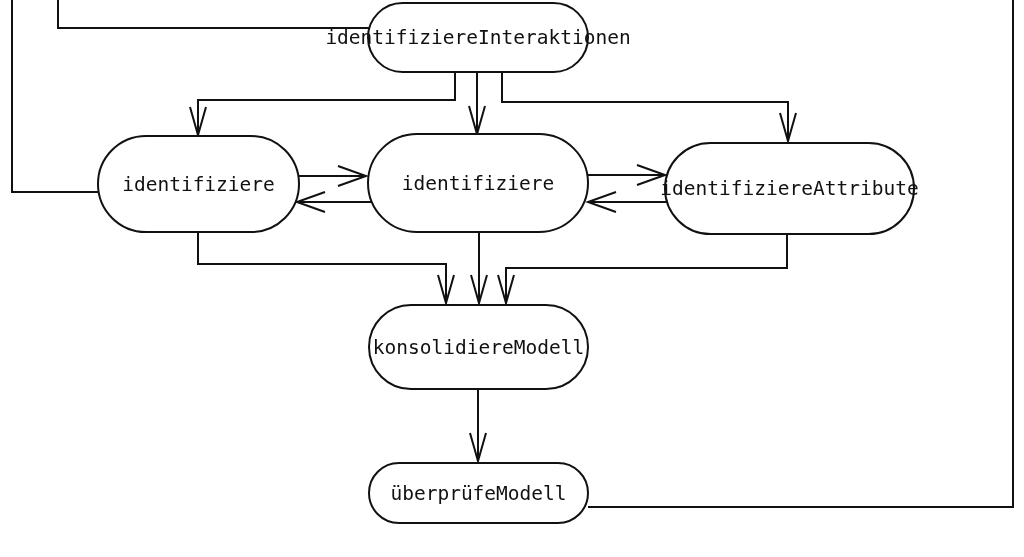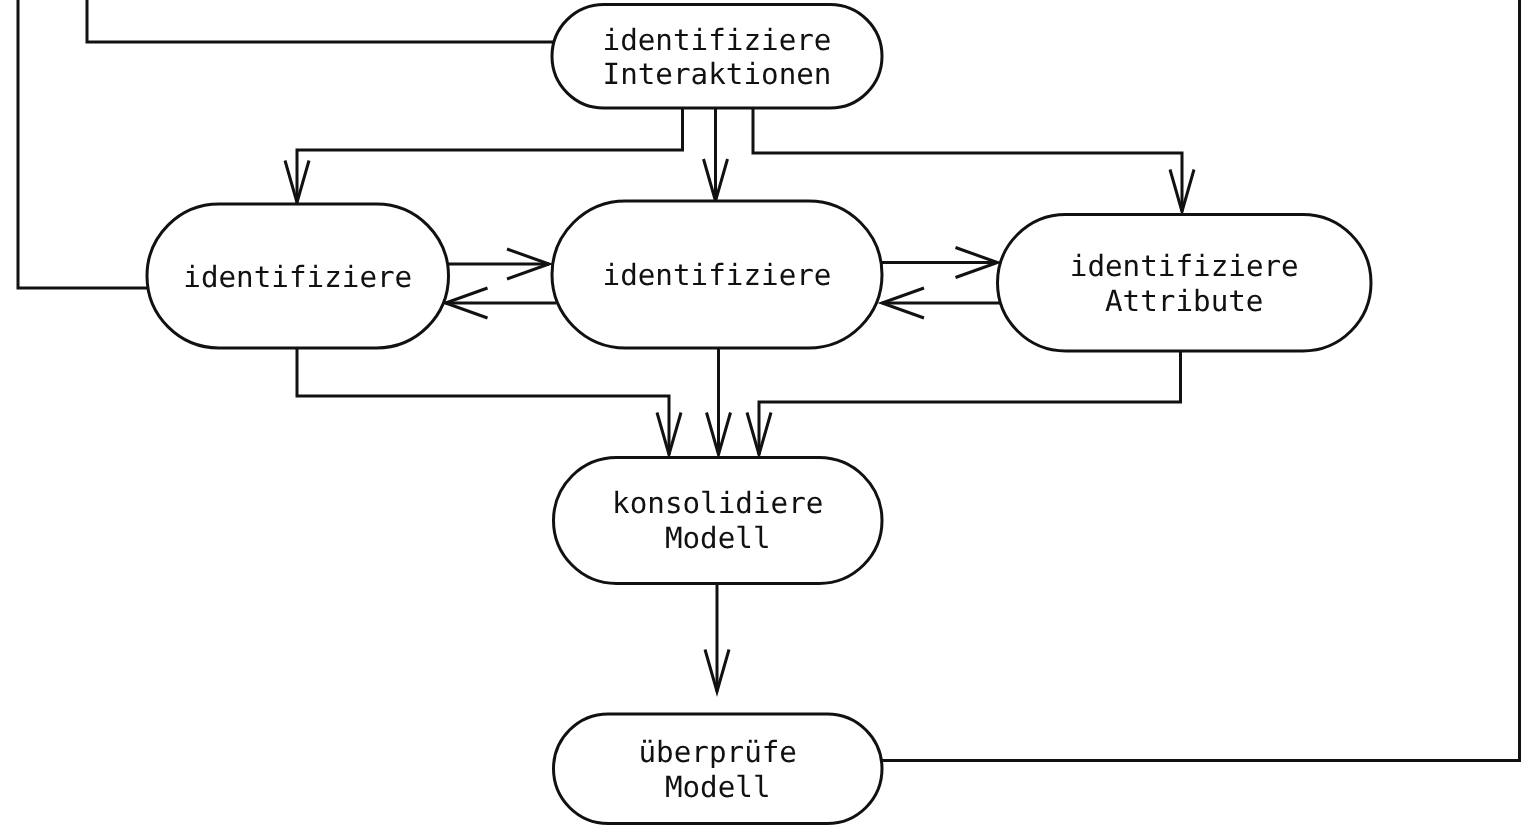--- a/index.html
+++ b/index.html
@@ -16,35 +16,34 @@
     position: absolute;
     left: 0; top: 0;
     width: 1024px; height: 557px;
   }
   .node {
     position: absolute;
     box-sizing: border-box;
     border: 2px solid #111111;
     background: #ffffff;
     display: flex;
-    flex-direction: column;
     align-items: center;
     justify-content: center;
     text-align: center;
     font-size: 19.5px;
     line-height: 23px;
     white-space: nowrap;
   }
   .node span { display: block; }
   #node-interaktionen { left: 367px; top: 2px;   width: 222px; height: 71px;  border-radius: 35.5px; }
   #node-assoziationen { left: 97px;  top: 135px; width: 203px; height: 98px;  border-radius: 49px; }
   #node-attribute     { left: 367px; top: 133px; width: 222px; height: 100px; border-radius: 50px; }
   #node-verhalten     { left: 664px; top: 142px; width: 251px; height: 93px;  border-radius: 46.5px; }
   #node-konsolidiere  { left: 368px; top: 304px; width: 221px; height: 86px;  border-radius: 43px; }
-  #node-ueberpruefe   { left: 368px; top: 462px; width: 221px; height: 75px;  border-radius: 42.5px; margin-top: 13px; }
+  #node-ueberpruefe   { left: 368px; top: 462px; width: 221px; height: 62px;  border-radius: 42.5px; }
   svg path { stroke: #111111; stroke-width: 2; fill: none; }
 </style>
 </head>
 <body>
 
 <div id="canvas">
 
   <svg id="wires" viewBox="0 0 1024 557" xmlns="http://www.w3.org/2000/svg">
 
     <path d="M12 0 V192 H100"></path>

